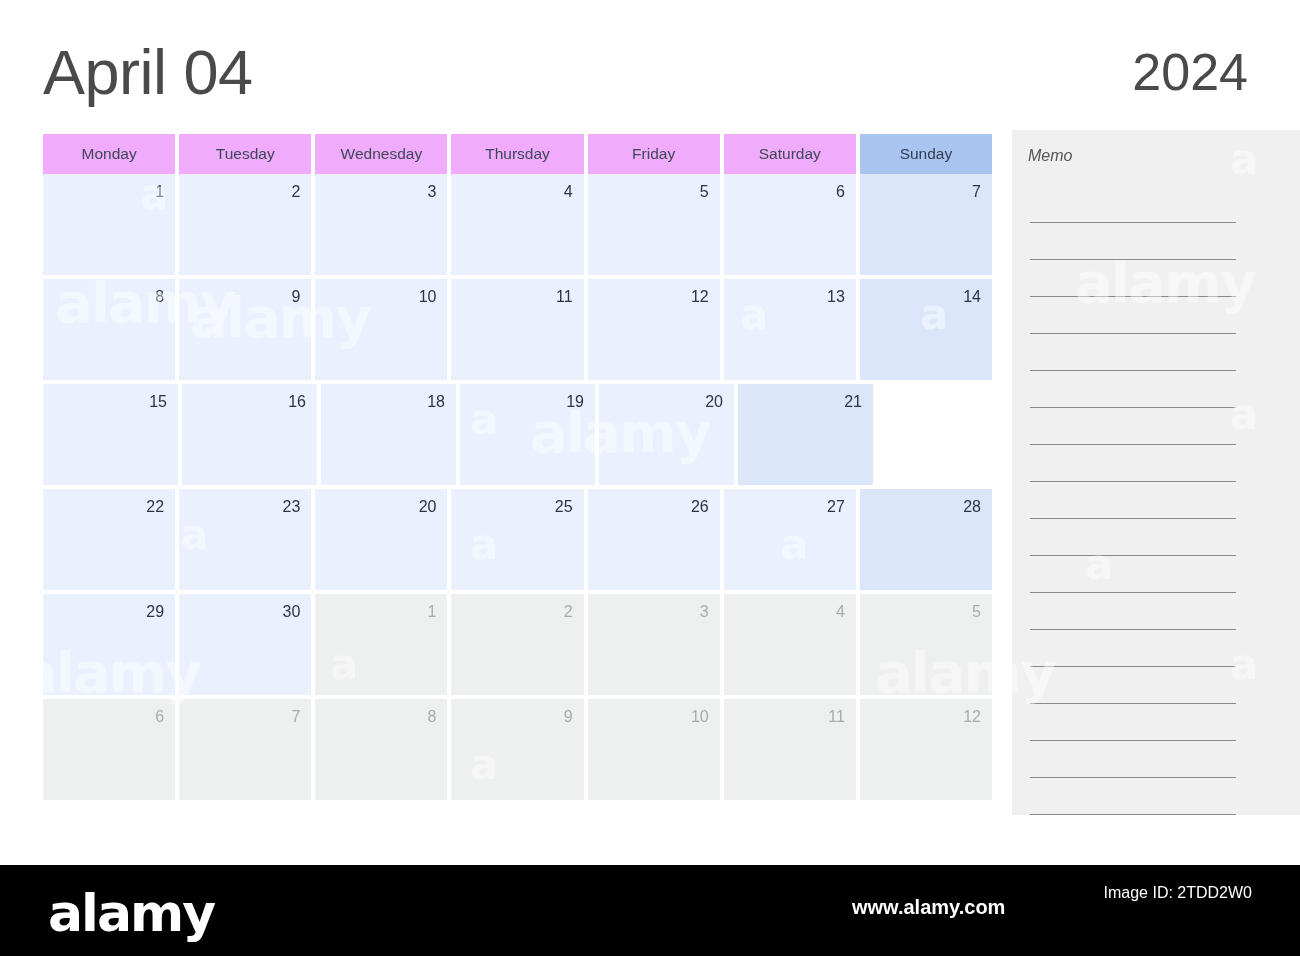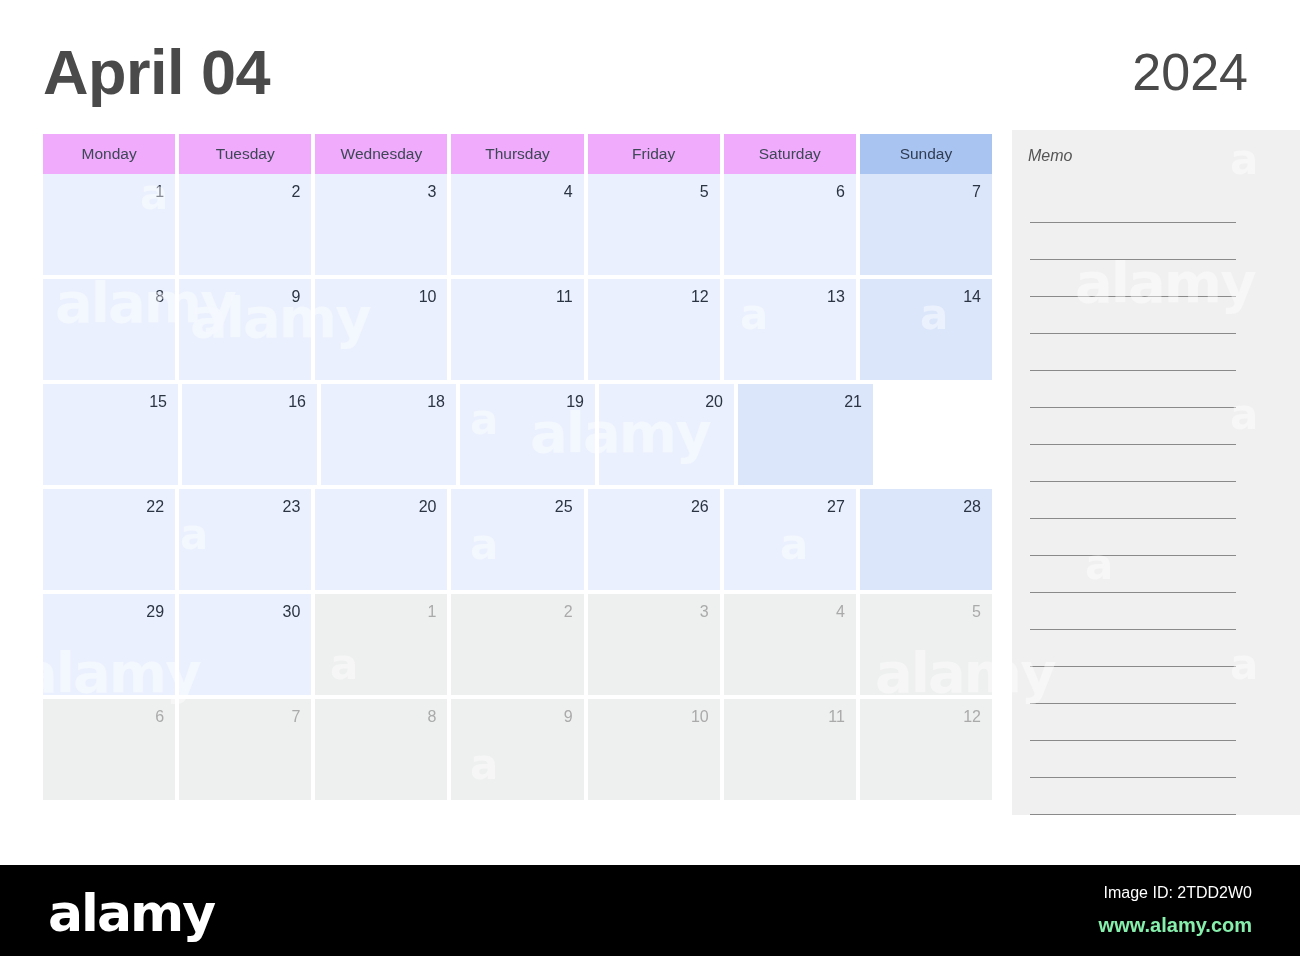--- a/index.html
+++ b/index.html
@@ -32,21 +32,21 @@
     left: 43px;
     top: 34px;
     width: 1205px;
     height: 88px;
   }
   #month-title {
     position: absolute;
     left: 0;
     top: 0;
     font-size: 63px;
-    font-weight: bold;
+    font-weight: normal;
     color: #4a4a4a;
     letter-spacing: -0.5px;
     line-height: 76px;
     white-space: nowrap;
   }
   #year-title {
     position: absolute;
     right: 0;
     top: 0;
     font-size: 52px;
@@ -185,26 +185,25 @@
     top: 18px;
     color: #ffffff;
     font-size: 16px;
     line-height: 20px;
     text-align: right;
     width: 400px;
   }
   #alamy-url {
     position: absolute;
     right: 48px;
-    top: 48px;
-    color: #86efac;
+    top: 30px;
+    color: #ffffff;
     font-size: 20px;
     font-weight: bold;
     line-height: 24px;
-    text-align: right;
     width: 400px;
   }
 </style>
 </head>
 <body>
 
 <div id="page">
 
   <div id="header">
     <div id="month-title">April 04</div>

